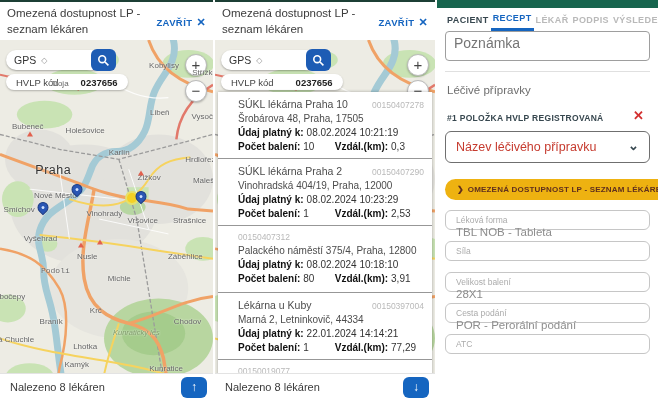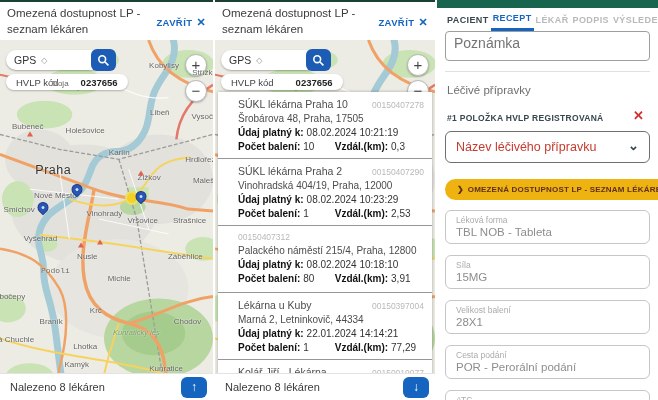--- a/index.html
+++ b/index.html
@@ -91,21 +91,21 @@
   .rp-x { color:#d32f2f; font-size:13px; font-weight:bold; cursor:pointer; padding:0 4px; }
   .drug-select { margin:8px 8px 0; height:32px; border:1.5px solid #6f6f6f; border-radius:6px;
     display:flex; align-items:center; padding:0 10px; cursor:pointer; }
   .drug-name { flex:1; font-size:12.5px; color:#c63b2f; }
   .chev { color:#37474f; font-size:13px; font-weight:bold; margin-top:-4px; }
   .avail-btn { margin:16px 8px 0; display:inline-flex; align-items:center; gap:4px;
     background:#eeb211; border-radius:12px; height:21px; padding:0 12px; cursor:pointer; }
   .avail-btn .ch { color:#5f2f1e; font-size:8px; font-weight:bold; }
   .avail-btn .lb { color:#5f2f1e; font-size:8px; font-weight:bold; letter-spacing:.2px; white-space:nowrap; }
   .ffields { margin-top:10px; }
-  .ffield { margin:0 8px 11px; height:34px; border:1.5px solid #c6c6c6; border-radius:6px;
+  .ffield { margin:0 8px 11px; height:20px; border:1.5px solid #c6c6c6; border-radius:6px;
     padding:4px 10px 0; }
   .ffield .fl { font-size:8.5px; color:#ababab; }
   .ffield .fv { font-size:11.5px; color:#8d8d8d; margin-top:1px; }
 </style>
 </head>
 <body>
 
 <div class="app">
 
   <section class="panel left">
@@ -334,21 +334,21 @@
         <b>Vzdál.(km):</b>
         <span>2,53</span>
       </span>
     </div>
   </div>
 
   <div class="ph-item">
     <div class="ph-r1">
       <span class="ph-code">00150407312</span>
     </div>
-    <div class="ph-addr">Palackého náměstí 215/4, Praha, 12800</div>
+    <div class="ph-addr">Palackého náměstí 375/4, Praha, 12800</div>
     <div class="ph-row">
       <b>Údaj platný k:</b>
       <span>08.02.2024 10:18:10</span>
     </div>
     <div class="ph-row">
       <span class="ph-cell-l">
         <b>Počet balení:</b>
         <span>80</span>
       </span>
       <span class="ph-cell-r">
@@ -375,21 +375,20 @@
       </span>
       <span class="ph-cell-r">
         <b>Vzdál.(km):</b>
         <span>77,29</span>
       </span>
     </div>
   </div>
 
   <div class="ph-item">
     <div class="ph-r1">
-      <span class="ph-name">Kolář Jiří - Lékárna</span>
       <span class="ph-code">00150019077</span>
     </div>
     <div class="ph-addr">Brněnská 765, Praha, 10200</div>
     <div class="ph-row">
       <b>Údaj platný k:</b>
       <span>19.04.2024 15:37:12</span>
     </div>
 
   </div>
 </div>
@@ -437,21 +436,20 @@
       </span>
     </div>
     <div class="ffields">
   <div class="ffield">
     <div class="fl">Léková forma</div>
     <div class="fv">TBL NOB - Tableta</div>
   </div>
 
   <div class="ffield">
     <div class="fl">Síla</div>
-    <div class="fv">15MG</div>
   </div>
 
   <div class="ffield">
     <div class="fl">Velikost balení</div>
     <div class="fv">28X1</div>
   </div>
 
   <div class="ffield">
     <div class="fl">Cesta podání</div>
     <div class="fv">POR - Perorální podání</div>

